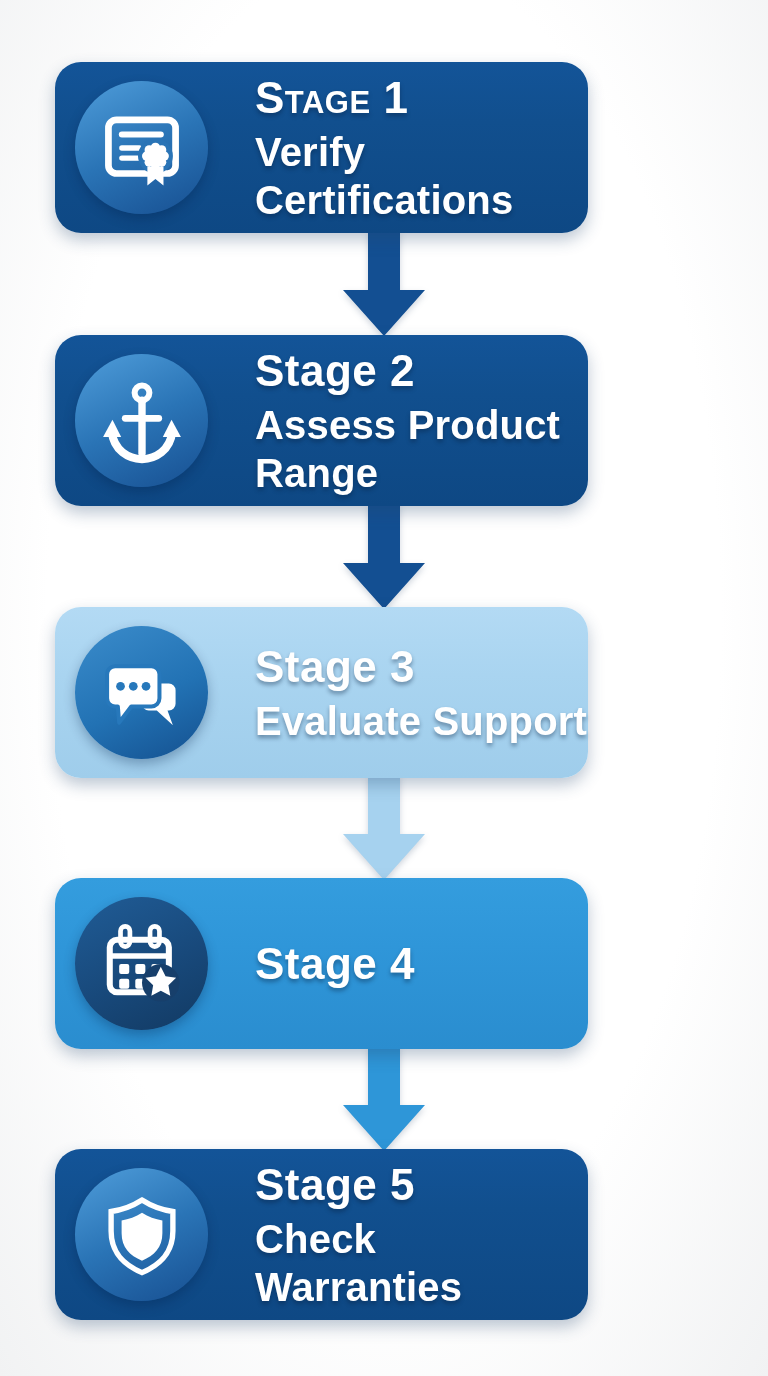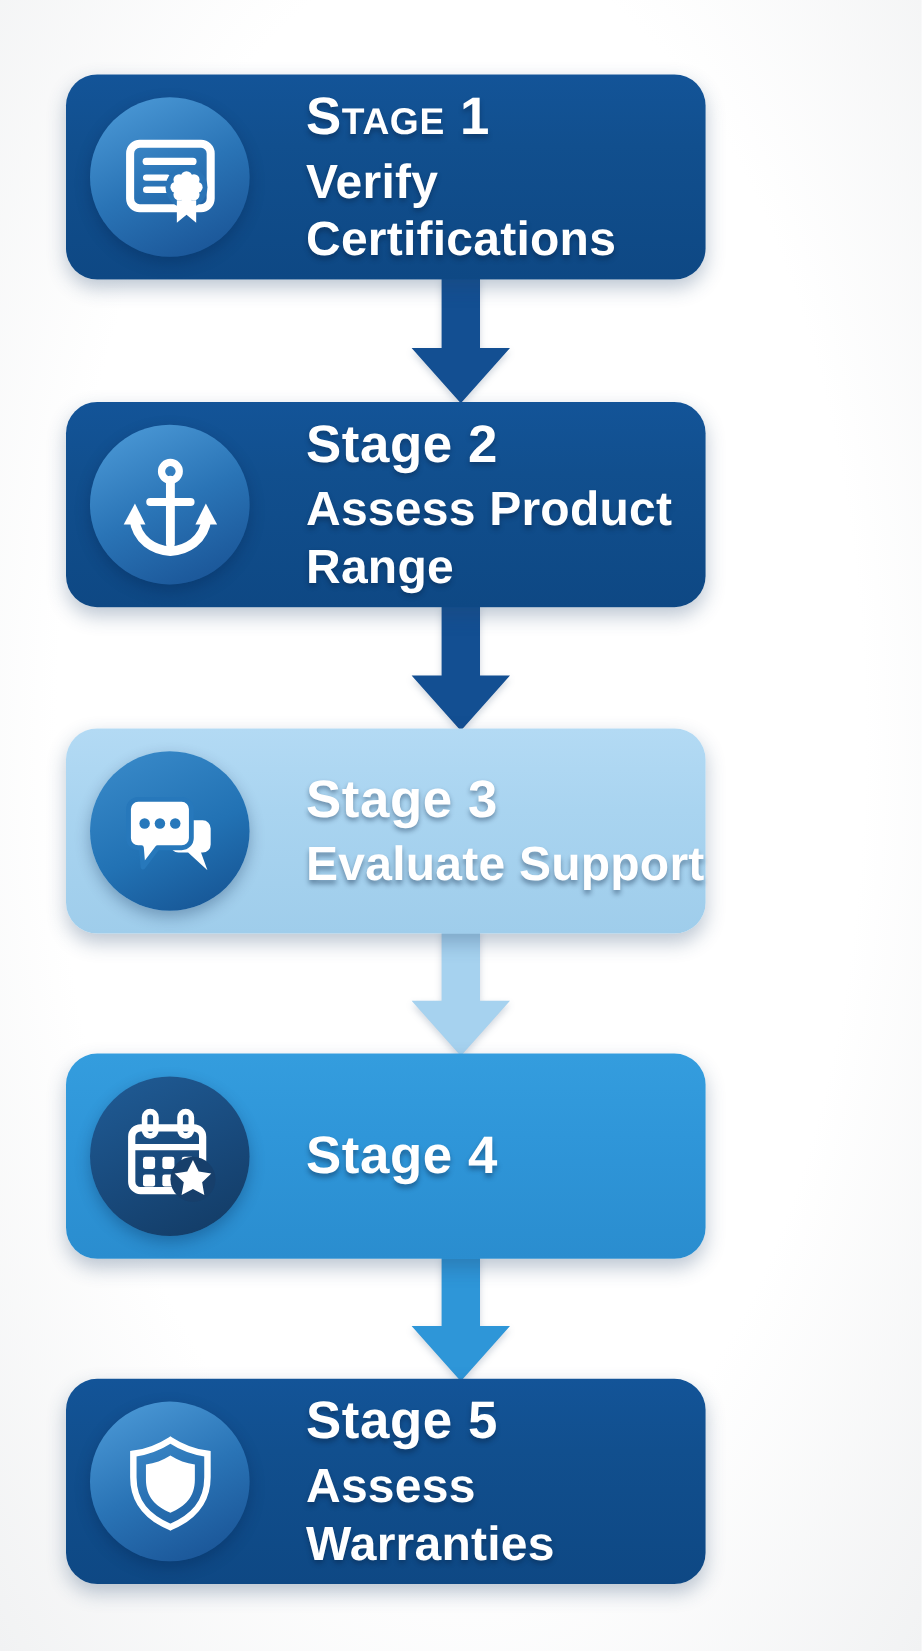--- a/index.html
+++ b/index.html
@@ -148,15 +148,15 @@
 
 <div class="stage dark" style="top:1149px">
   <div class="icon-circle circle-bright">
     <svg viewBox="-70 -70 140 140" aria-hidden="true">
       <path d="M0,-52 C 14,-43 30,-37 46,-35 L 46,-6 C 46,26 28,44 0,56 C -28,44 -46,26 -46,-6 L -46,-35 C -30,-37 -14,-43 0,-52 Z" fill="none" stroke="#ffffff" stroke-width="8"></path>
       <path d="M0,-52 C 14,-43 30,-37 46,-35 L 46,-6 C 46,26 28,44 0,56 C -28,44 -46,26 -46,-6 L -46,-35 C -30,-37 -14,-43 0,-52 Z" fill="#ffffff" transform="scale(0.66) translate(0,2)"></path>
     </svg>
   </div>
   <div class="text-block">
     <div class="title">Stage 5</div>
-    <div class="subtitle">Assess Warranties</div>
+    <div class="subtitle">Check Warranties</div>
   </div>
 </div>
 
 </body></html>

